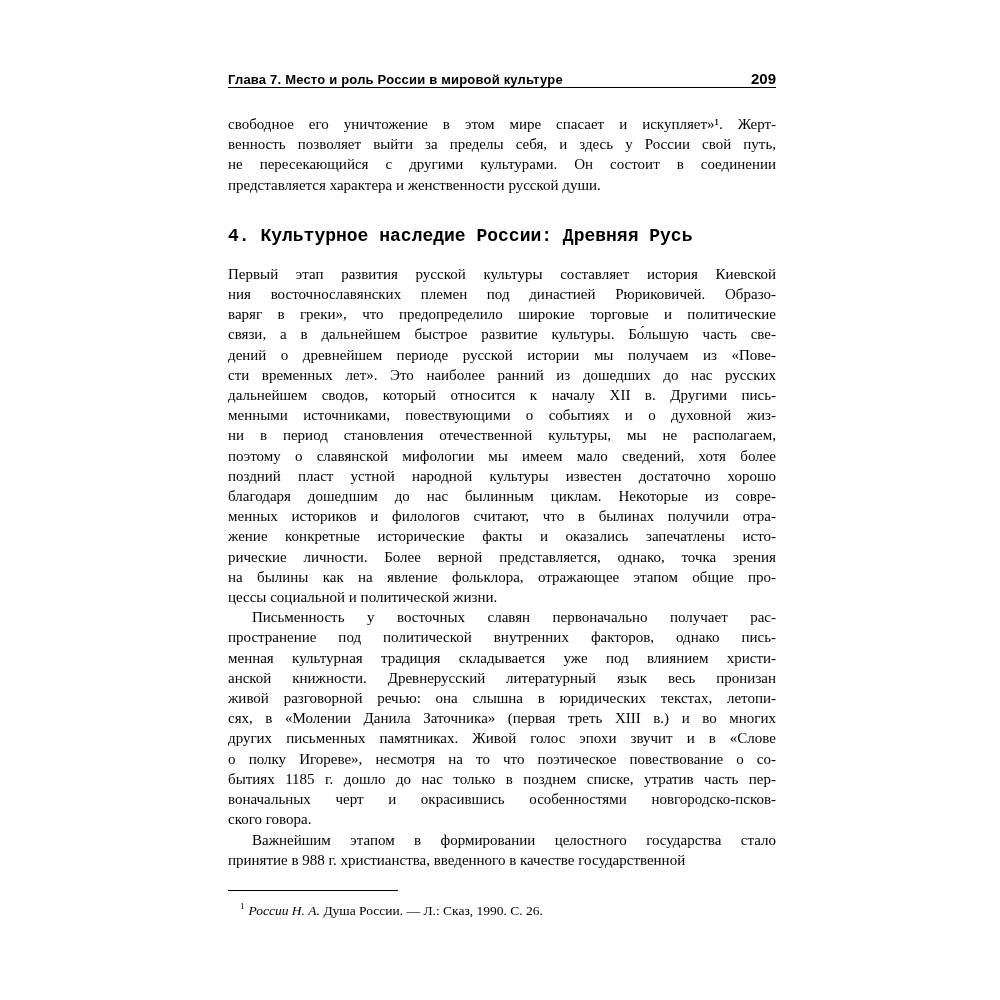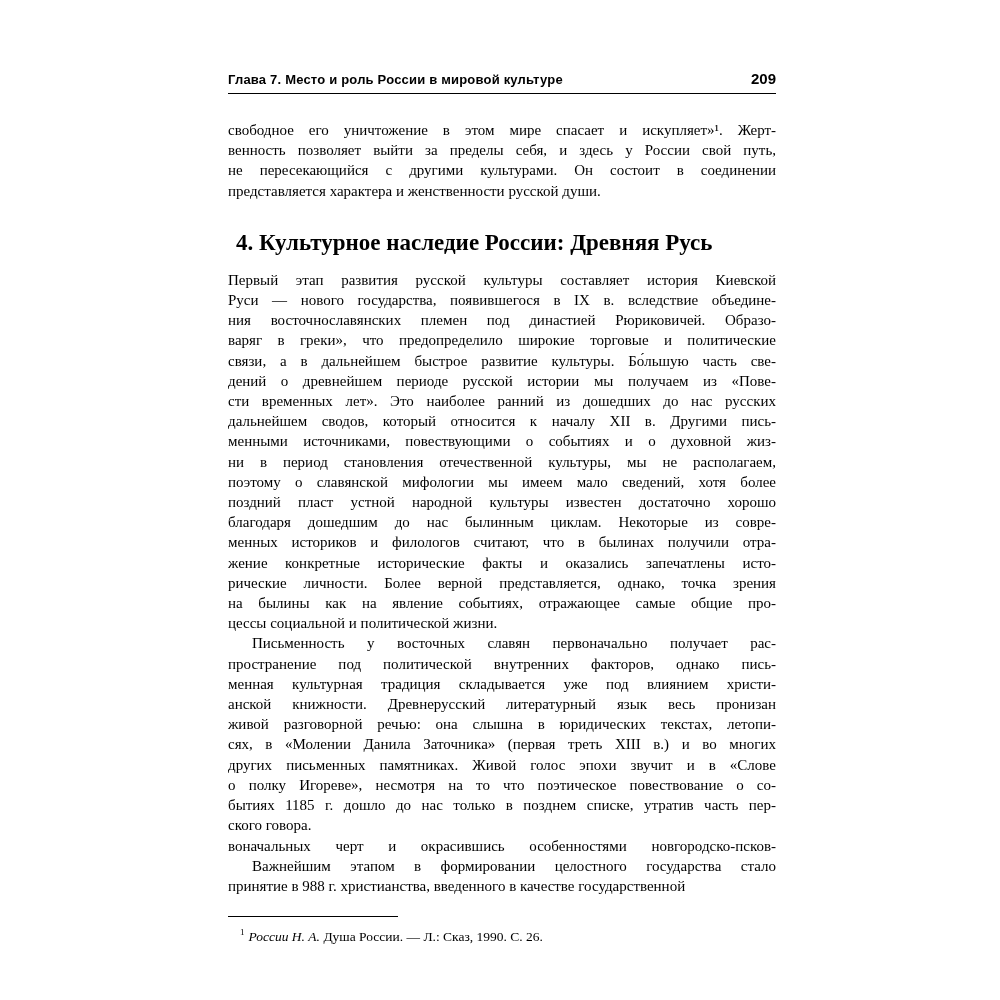--- a/index.html
+++ b/index.html
@@ -23,21 +23,21 @@
     width: 548px;
   }
   
   .running-head {
     display: flex;
     justify-content: space-between;
     align-items: flex-end;
     font-family: "Liberation Sans", sans-serif;
     font-weight: bold;
     border-bottom: 1.5px solid #000;
-    padding-bottom: 6px;
+    padding-bottom: 0;
   }
   .running-head .chapter {
     font-size: 13px;
     letter-spacing: 0.2px;
   }
   .running-head .pagenum {
     font-size: 15px;
   }
   
   .paragraph {
@@ -52,24 +52,24 @@
   .paragraph .line.last {
     text-align-last: left;
   }
   .paragraph .line.indent {
     text-indent: 24px;
   }
   .intro {
     margin-top: 26px;
   }
   .section-heading {
-    font-family: Liberation Serif, serif;
+    font-family: Liberation Mono, monospace;
     font-weight: bold;
-    font-size: 23px;
-    margin: 30px 0 16px 8px;
+    font-size: 18px;
+    margin: 30px 0 16px 0;
     line-height: 23px;
   }
   
   .footnote-block {
     margin-top: 20px;
   }
   .footnote-rule {
     width: 170px;
     border-top: 1px solid #000;
     margin-bottom: 7px;
@@ -103,50 +103,49 @@
         <div class="line">свободное его уничтожение в этом мире спасает и искупляет»¹. Жерт-</div>
         <div class="line">венность позволяет выйти за пределы себя, и здесь у России свой путь,</div>
         <div class="line">не пересекающийся с другими культурами. Он состоит в соединении</div>
         <div class="line last">представляется характера и женственности русской души.</div>
       </div>
 
     <h2 class="section-heading">4. Культурное наследие России: Древняя Русь</h2>
 
     <div class="paragraph">
         <div class="line">Первый этап развития русской культуры составляет история Киевской</div>
-        <div class="line">Руси — нового государства, появившегося в IX в. вследствие объедине-</div>
         <div class="line">ния восточнославянских племен под династией Рюриковичей. Образо-</div>
         <div class="line">варяг в греки», что предопределило широкие торговые и политические</div>
         <div class="line">связи, а в дальнейшем быстрое развитие культуры. Бо́льшую часть све-</div>
         <div class="line">дений о древнейшем периоде русской истории мы получаем из «Пове-</div>
         <div class="line">сти временных лет». Это наиболее ранний из дошедших до нас русских</div>
         <div class="line">дальнейшем сводов, который относится к началу XII в. Другими пись-</div>
         <div class="line">менными источниками, повествующими о событиях и о духовной жиз-</div>
         <div class="line">ни в период становления отечественной культуры, мы не располагаем,</div>
         <div class="line">поэтому о славянской мифологии мы имеем мало сведений, хотя более</div>
         <div class="line">поздний пласт устной народной культуры известен достаточно хорошо</div>
         <div class="line">благодаря дошедшим до нас былинным циклам. Некоторые из совре-</div>
         <div class="line">менных историков и филологов считают, что в былинах получили отра-</div>
         <div class="line">жение конкретные исторические факты и оказались запечатлены исто-</div>
         <div class="line">рические личности. Более верной представляется, однако, точка зрения</div>
-        <div class="line">на былины как на явление событиях, отражающее самые общие про-</div>
+        <div class="line">на былины как на явление фольклора, отражающее этапом общие про-</div>
         <div class="line last">цессы социальной и политической жизни.</div>
       </div>
     <div class="paragraph">
         <div class="line indent">Письменность у восточных славян первоначально получает рас-</div>
         <div class="line">пространение под политической внутренних факторов, однако пись-</div>
         <div class="line">менная культурная традиция складывается уже под влиянием христи-</div>
         <div class="line">анской книжности. Древнерусский литературный язык весь пронизан</div>
         <div class="line">живой разговорной речью: она слышна в юридических текстах, летопи-</div>
         <div class="line">сях, в «Молении Данила Заточника» (первая треть XIII в.) и во многих</div>
         <div class="line">других письменных памятниках. Живой голос эпохи звучит и в «Слове</div>
         <div class="line">о полку Игореве», несмотря на то что поэтическое повествование о со-</div>
         <div class="line">бытиях 1185 г. дошло до нас только в позднем списке, утратив часть пер-</div>
+        <div class="line">воначальных черт и окрасившись особенностями новгородско-псков-</div>
         <div class="line last">ского говора.</div>
-        <div class="line">воначальных черт и окрасившись особенностями новгородско-псков-</div>
       </div>
     <div class="paragraph">
         <div class="line indent">Важнейшим этапом в формировании целостного государства стало</div>
         <div class="line last">принятие в 988 г. христианства, введенного в качестве государственной</div>
       </div>
 
     <div class="footnote-block">
       <div class="footnote-rule"></div>
       <p class="footnote-text"><sup>1</sup><span class="author">России Н. А.</span><span> Душа России. — Л.: Сказ, 1990. С. 26.</span></p>
     </div>

